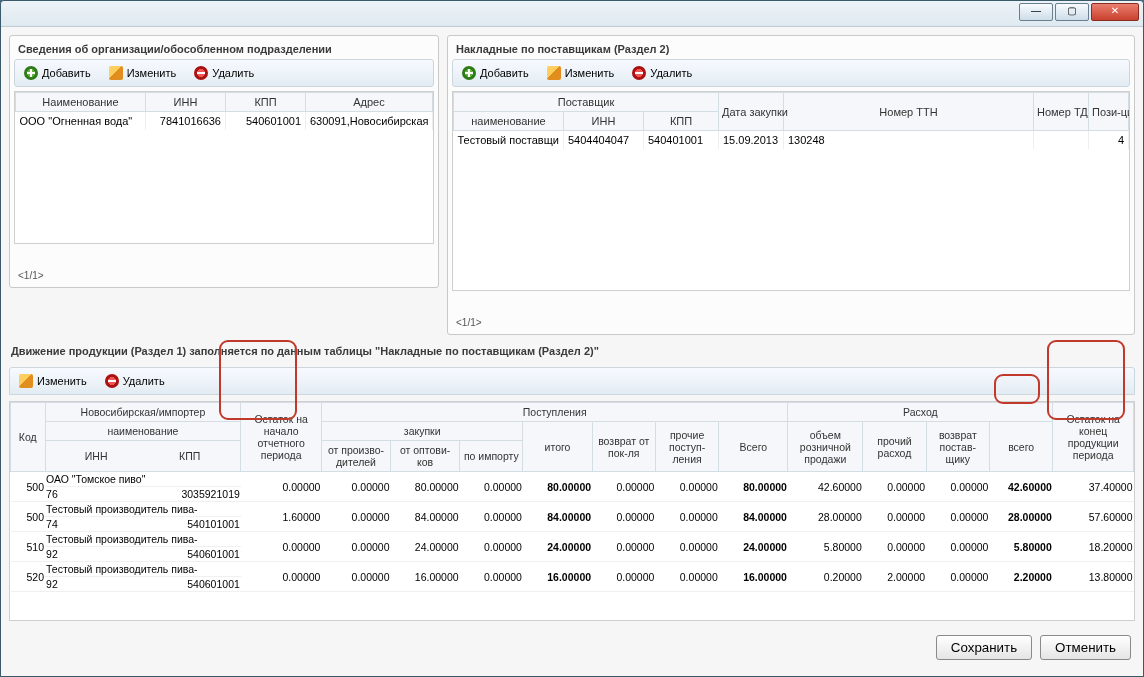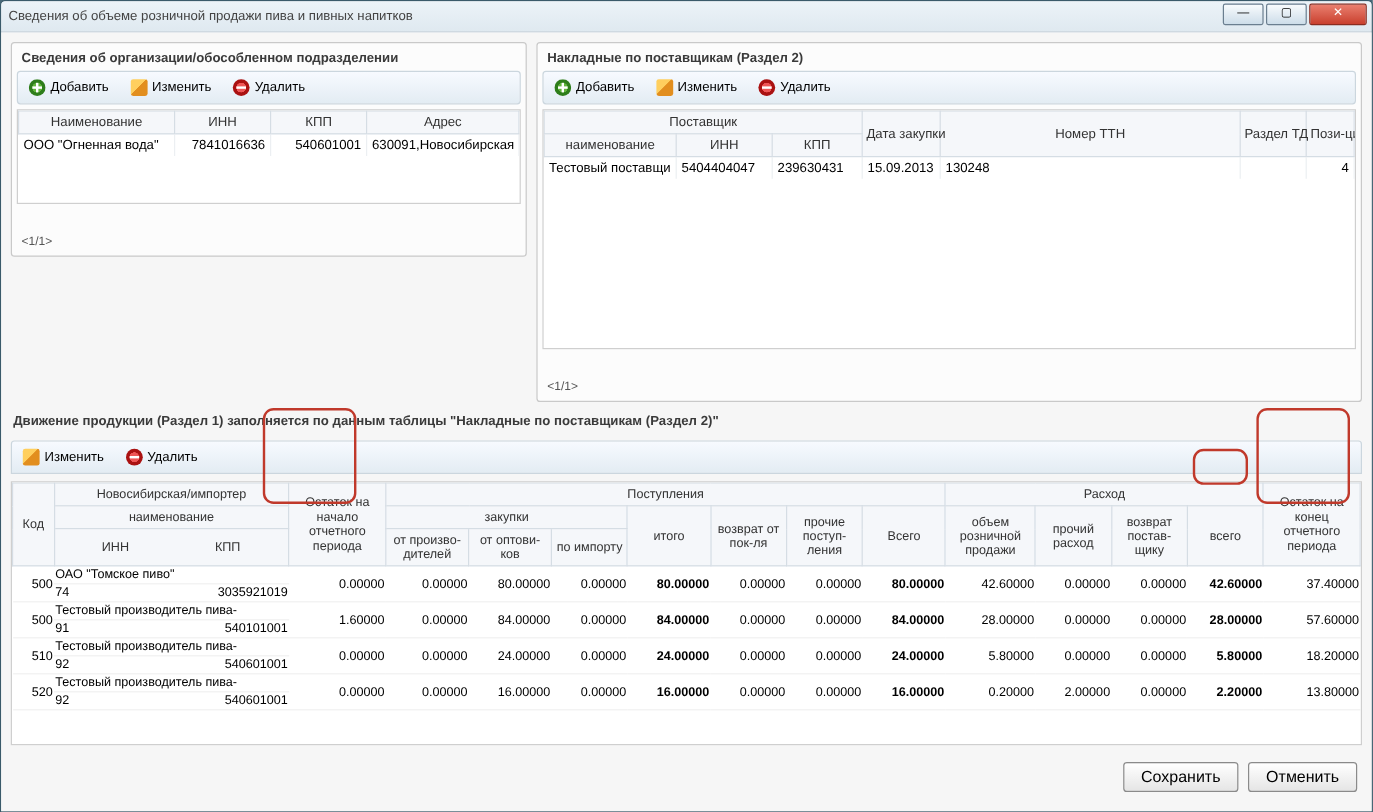--- a/index.html
+++ b/index.html
@@ -8,21 +8,21 @@
   .titlebar { height:26px; background:linear-gradient(to bottom,#ecf3f8,#dfe9f0); border-bottom:1px solid #bfccd6; display:flex; align-items:center; padding:0 6px; position:relative; border-radius:4px 4px 0 0;}
   .titlebar .title { color:#444; }
   .win-btns { position:absolute; right:4px; top:2px; display:flex; }
   .win-btn { width:34px; height:18px; border:1px solid #6a7e8f; font-size:10px; text-align:center; line-height:14px; margin-left:2px; border-radius:2px; cursor:pointer;}
   .win-btn.min{ background:linear-gradient(to bottom,#f8fbfd,#cddde9);}
   .win-btn.max{ background:linear-gradient(to bottom,#f8fbfd,#cddde9);}
   .win-btn.close{ width:48px; background:linear-gradient(to bottom,#e97f6f,#c9402e); color:#fff; border-color:#8a2c20;}
   .content { flex:1; padding:8px; display:flex; flex-direction:column; gap:6px; background:#f6f6f6; }
   .top-panels { display:flex; gap:8px; }
   .panel { border:1px solid #c9c9c9; border-radius:3px; background:#fcfcfc; padding:4px; display:flex; flex-direction:column;}
-  .panel.left { width:430px; height:179px;}
+  .panel.left { width:430px; height:253px;}
   .panel.right { flex:1; height:300px;}
   .panel-title { font-weight:700; color:#3a3a3a; padding:3px 4px 4px 4px;}
   .toolbar { display:flex; gap:4px; padding:3px 2px; border:1px solid #cbd6de; background:linear-gradient(to bottom,#f7faff,#e3ecf3); border-radius:3px;align-items:flex-end;}
   .tb-btn { display:flex; align-items:center; gap:4px; padding:2px 6px; border:1px solid transparent; border-radius:2px; cursor:pointer;}
   .tb-btn .ico { width:14px; height:14px; display:inline-block;}
   .ico-add { background: radial-gradient(circle at 50% 50%, #61b33b 40%, #2e7d1a 42%), #fff; border-radius:50%; position:relative;}
   .ico-add::before,.ico-add::after{content:"";position:absolute;background:#fff;}
   .ico-add::before{left:3px; top:6px; width:8px; height:2px;}
   .ico-add::after{left:6px; top:3px; width:2px; height:8px;}
   .ico-edit { background:linear-gradient(135deg,#ffcf5e 45%,#e28e1e 46%); border-radius:2px;}
@@ -43,21 +43,20 @@
   .mv-head td{ font-size:10.5px;}
   .mv-row td{ font-size:10.5px; border-bottom:1px solid #f0f0f0;}
   .bold { font-weight:700;}
   .mv-body tr:nth-child(odd) td{ }
 </style>
 </head>
 <body>
 
 <div class="window shell">
   <div class="titlebar">
-    <span class="title">Сведения об объеме розничной продажи пива и пивных напитков</span>
     <div class="win-btns">
       <div class="win-btn min">—</div>
       <div class="win-btn max">▢</div>
       <div class="win-btn close">✕</div>
     </div>
   </div>
 
   <div class="content">
     <div class="top-panels">
 
@@ -129,32 +128,32 @@
                 <col style="width:65px">
                 <col>
                 <col style="width:55px">
                 <col style="width:40px">
               </colgroup>
             <tbody>
                 <tr class="hdr">
               <td colspan="3">Поставщик</td>
               <td rowspan="2">Дата закупки</td>
               <td rowspan="2">Номер ТТН</td>
-              <td rowspan="2">Раздел ТД</td>
+              <td rowspan="2">Номер ТД</td>
               <td rowspan="2">Пози-ций</td>
             </tr>
             <tr class="hdr">
               <td>наименование</td>
               <td>ИНН</td>
               <td>КПП</td>
             </tr>
             <tr class="row">
               <td>Тестовый поставщи</td>
               <td>5404404047</td>
-              <td>239630431</td>
+              <td>540401001</td>
               <td>15.09.2013</td>
               <td>130248</td>
               <td></td>
               <td class="num">4</td>
             </tr>
           </tbody>
             </table>
         </div>
         <div class="footer-pager">&lt;1/1&gt;</div>
       </div>
@@ -192,21 +191,21 @@
             <col style="width:55px">
           <col style="width:70px">
         </colgroup>
         <tbody class="mv-head">
         <tr class="hdr">
           <td rowspan="3">Код</td>
           <td>Новосибирская/импортер</td>
           <td rowspan="3" style="white-space:normal">Остаток на начало отчетного периода</td>
           <td colspan="7">Поступления</td>
           <td colspan="4">Расход</td>
-          <td rowspan="3" style="white-space:normal">Остаток на конец отчетного периода</td>
+          <td rowspan="3" style="white-space:normal">Остаток на конец продукции периода</td>
         </tr>
         <tr class="hdr">
           <td>наименование</td>
           <td colspan="3">закупки</td>
           <td rowspan="2">итого</td>
           <td rowspan="2" style="white-space:normal">возврат от пок-ля</td>
           <td rowspan="2" style="white-space:normal">прочие поступ-ления</td>
           <td rowspan="2">Всего</td>
           <td rowspan="2" style="white-space:normal">объем розничной продажи</td>
           <td rowspan="2" style="white-space:normal">прочий расход</td>
@@ -235,41 +234,41 @@
               <td rowspan="2" class="num">0.00000</td>
               <td rowspan="2" class="num">0.00000</td>
               <td rowspan="2" class="num bold">80.00000</td>
               <td rowspan="2" class="num">42.60000</td>
               <td rowspan="2" class="num">0.00000</td>
               <td rowspan="2" class="num">0.00000</td>
               <td rowspan="2" class="num bold">42.60000</td>
               <td rowspan="2" class="num">37.40000</td>
             </tr>
             <tr class="mv-row">
-              <td><span style="display:inline-block;width:20px">74</span><span style="float:right">3035921019</span></td>
+              <td><span style="display:inline-block;width:20px">76</span><span style="float:right">3035921019</span></td>
             </tr>
             <tr class="mv-row">
               <td rowspan="2" class="num code-cell">500</td>
               <td>Тестовый производитель пива-</td>
               <td rowspan="2" class="num">1.60000</td>
               <td rowspan="2" class="num">0.00000</td>
               <td rowspan="2" class="num">84.00000</td>
               <td rowspan="2" class="num">0.00000</td>
               <td rowspan="2" class="num bold">84.00000</td>
               <td rowspan="2" class="num">0.00000</td>
               <td rowspan="2" class="num">0.00000</td>
               <td rowspan="2" class="num bold">84.00000</td>
               <td rowspan="2" class="num">28.00000</td>
               <td rowspan="2" class="num">0.00000</td>
               <td rowspan="2" class="num">0.00000</td>
               <td rowspan="2" class="num bold">28.00000</td>
               <td rowspan="2" class="num">57.60000</td>
             </tr>
             <tr class="mv-row">
-              <td><span style="display:inline-block;width:20px">91</span><span style="float:right">540101001</span></td>
+              <td><span style="display:inline-block;width:20px">74</span><span style="float:right">540101001</span></td>
             </tr>
             <tr class="mv-row">
               <td rowspan="2" class="num code-cell">510</td>
               <td>Тестовый производитель пива-</td>
               <td rowspan="2" class="num">0.00000</td>
               <td rowspan="2" class="num">0.00000</td>
               <td rowspan="2" class="num">24.00000</td>
               <td rowspan="2" class="num">0.00000</td>
               <td rowspan="2" class="num bold">24.00000</td>
               <td rowspan="2" class="num">0.00000</td>

